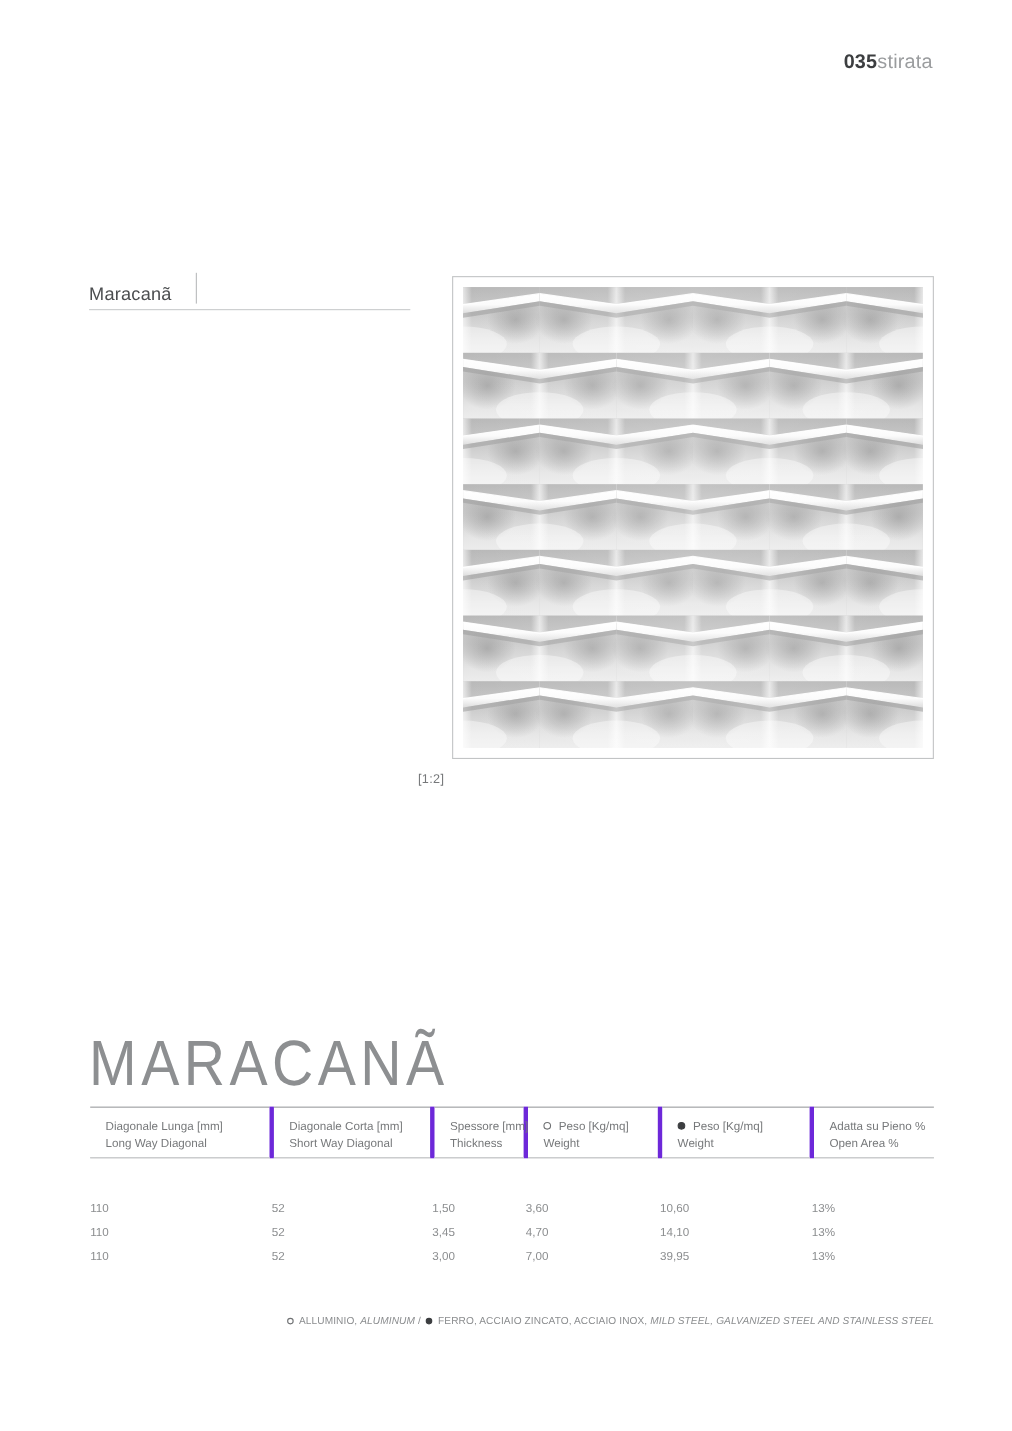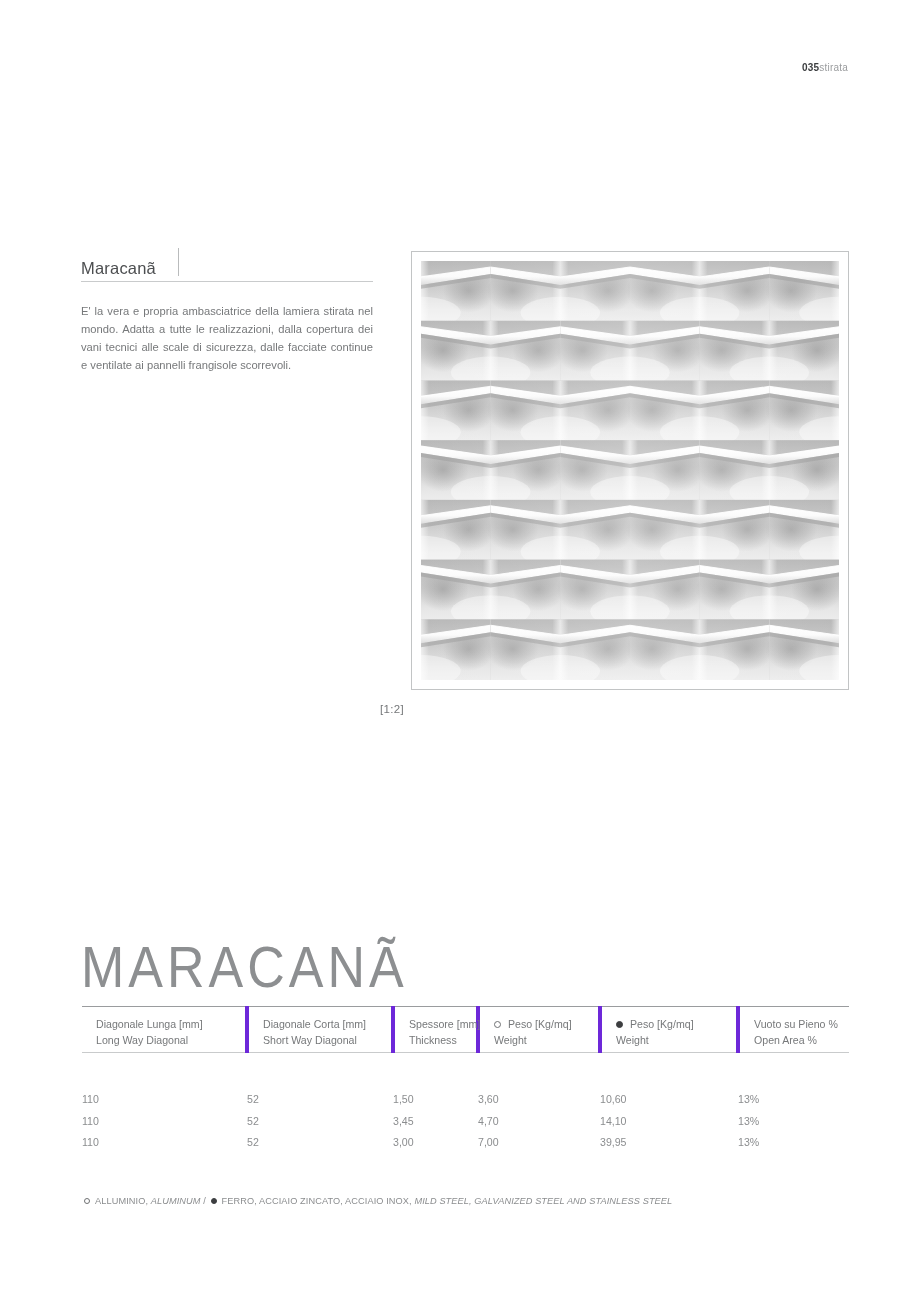--- a/index.html
+++ b/index.html
@@ -12,23 +12,23 @@
     height: 1301px;
     position: relative;
     font-family: "Liberation Sans", sans-serif;
     color: #6f7173;
     -webkit-font-smoothing: antialiased;
   }
 
   
   .page-header {
     position: absolute;
-    top: 62px;
+    top: 46px;
     right: 72px;
-    font-size: 10px;
+    font-size: 18px;
     letter-spacing: 0.2px;
     white-space: nowrap;
   }
   .page-header .folio-num {
     color: #3c3e40;
     font-weight: 700;
   }
   .page-header .folio-word {
     color: #9a9c9e;
     font-weight: 400;
@@ -191,20 +191,21 @@
     white-space: nowrap;
   }
   .spec-table tbody tr.data-row td { height: 21.5px; }
 
   
   .legend {
     position: absolute;
     left: 82px;
     top: 1196px;
     width: 767px;
+    text-align: right;
     font-size: 9.2px;
     color: #8b8d8f;
     letter-spacing: 0.1px;
     white-space: nowrap;
   }
   .legend .marker {
     width: 6px;
     height: 6px;
     margin-right: 5px;
     margin-left: 2px;
@@ -216,21 +217,20 @@
 
 <div class="page-header">
   <span class="folio-num">035</span><span class="folio-word">stirata</span>
 </div>
 
 <div class="text-col">
   <div class="product-title-row">
     <div class="product-title">Maracanã</div>
     <div class="title-rule-v"></div>
   </div>
-  <p class="para first">E' la vera e propria ambasciatrice della lamiera stirata nel mondo. Adatta a tutte le realizzazioni, dalla copertura dei vani tecnici alle scale di sicurezza, dalle facciate continue e ventilate ai pannelli frangisole scorrevoli.</p>
 </div>
 
 <div class="plate">
   <div class="plate-inner">
     <svg class="mesh" viewBox="0 0 420 421" preserveAspectRatio="none">
       <defs>
         <linearGradient id="cellBg" x1="0" y1="0" x2="0" y2="1">
           <stop offset="0%" stop-color="#b8b8b8"></stop>
           <stop offset="38%" stop-color="#cdcdcd"></stop>
           <stop offset="70%" stop-color="#e6e6e6"></stop>
@@ -334,21 +334,21 @@
       </th>
       <th>
         <span class="hdr-l1"><span class="marker hollow"></span><span>Peso [Kg/mq]</span></span>
         <span class="hdr-l2">Weight</span>
       </th>
       <th>
         <span class="hdr-l1"><span class="marker solid"></span><span>Peso [Kg/mq]</span></span>
         <span class="hdr-l2">Weight</span>
       </th>
       <th>
-        <span class="hdr-l1">Vuoto su Pieno %</span>
+        <span class="hdr-l1">Adatta su Pieno %</span>
         <span class="hdr-l2">Open Area %</span>
       </th>
     </tr>
   </thead>
   <tbody>
     <tr class="spacer-row">
       <td></td>
         <td></td>
         <td></td>
       <td></td>

